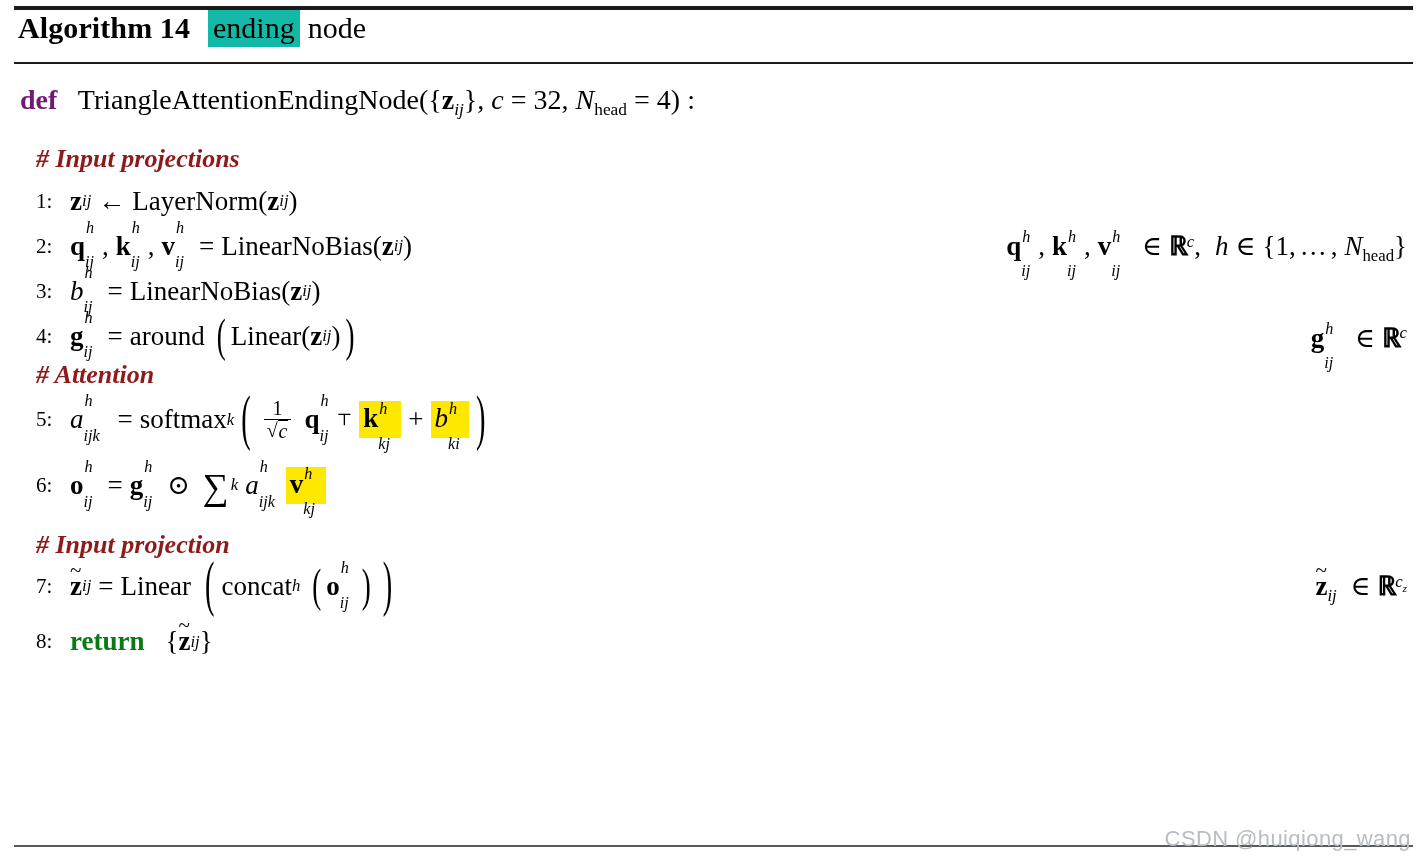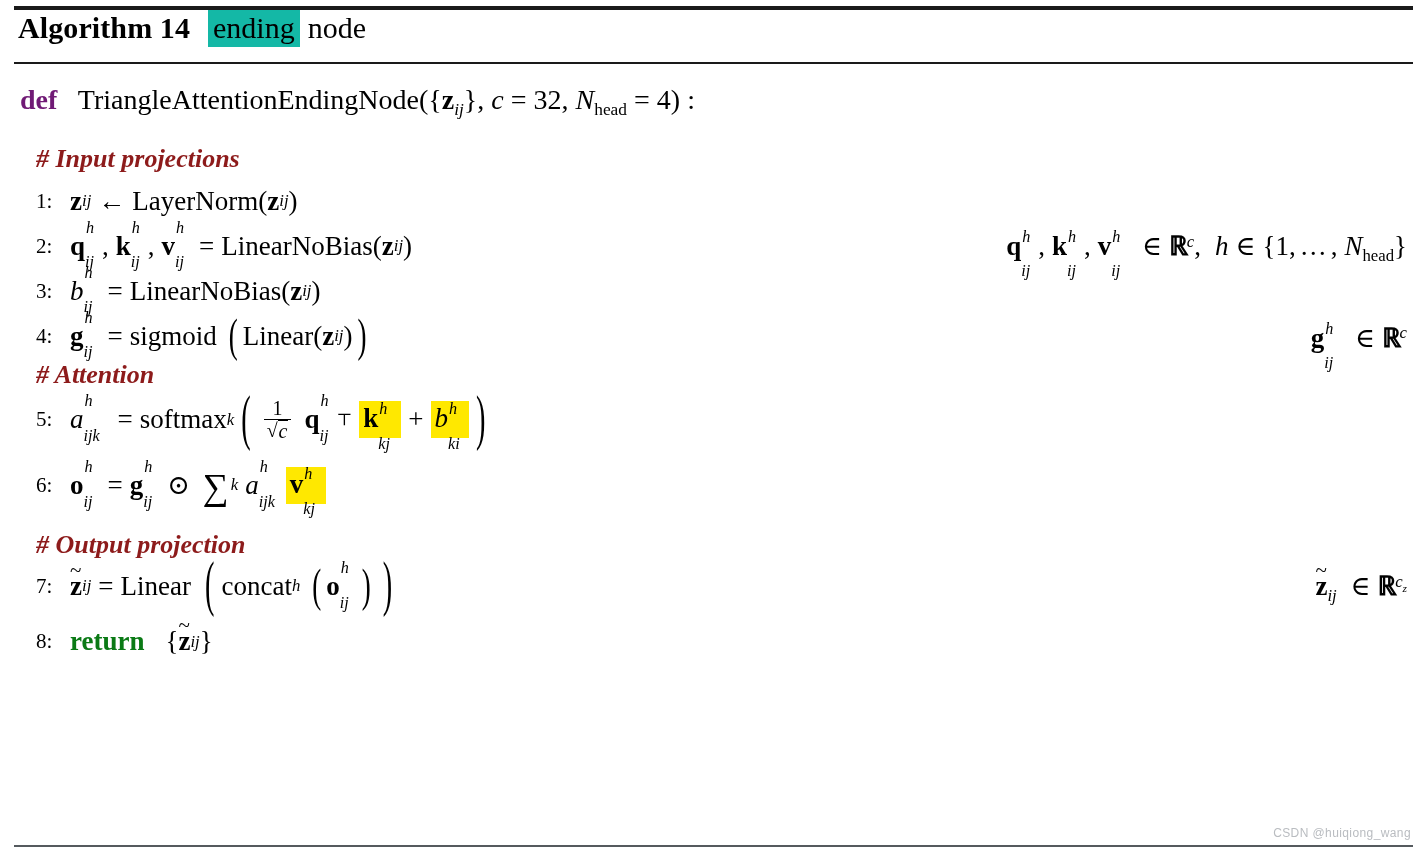--- a/index.html
+++ b/index.html
@@ -236,21 +236,21 @@
   }
 
   .bbr { font-style: normal; font-weight: bold; letter-spacing: -0.06em; }
 
   .watermark {
     position: absolute;
     right: 16px;
     top: 826px;
     color: #b9bcc0;
     font-family: "Liberation Sans", sans-serif;
-    font-size: 12px;
+    font-size: 22px;
     letter-spacing: 0.4px;
   }
 </style>
 </head>
 <body>
 
 <div class="algo-box">
 
   <div class="rule-thick"></div>
 
@@ -345,21 +345,21 @@
     <div class="line r4">
       <span class="lineno">4:</span>
       <span class="line-main">
         <span class="mb">g</span>
           <span class="ss">
             <span class="s-top">h</span>
             <span class="s-bot">ij</span>
           </span>
           <span style="width:17px;display:inline-block;"></span>
         <span class="op">=</span>
-        <span class="mr">sigmoid</span>
+        <span class="mr">around</span>
           <span class="thin"></span>
           <span class="paren-md">(</span>
           <span class="mr">Linear</span>
           <span class="mr">(</span>
           <span class="mb">z</span>
           <span class="sub">ij</span>
           <span class="mr">)</span>
           <span class="paren-md">)</span>
       </span>
       <span class="rhs">
@@ -430,21 +430,21 @@
         <span class="mi">a</span>
           <span class="ss">
             <span class="s-top">h</span>
             <span class="s-bot">ijk</span>
           </span>
           <span style="width:27px;display:inline-block;"></span>
         <span class="hl-math"><span class="mb">v</span><span class="ss"><span class="s-top">h</span><span class="s-bot">kj</span></span><span style="width:19px;display:inline-block;"></span></span>
       </span>
     </div>
 
-    <div class="comment r-comment-3"># Output projection</div>
+    <div class="comment r-comment-3"># Input projection</div>
 
     <div class="line r7">
       <span class="lineno">7:</span>
       <span class="line-main">
         <span class="tilde-z"><span class="tmark">~</span><span class="mb">z</span></span>
           <span class="sub">ij</span>
         <span class="op">=</span>
         <span class="mr">Linear</span>
         <span class="thin"></span>
         <span class="paren">(</span>

